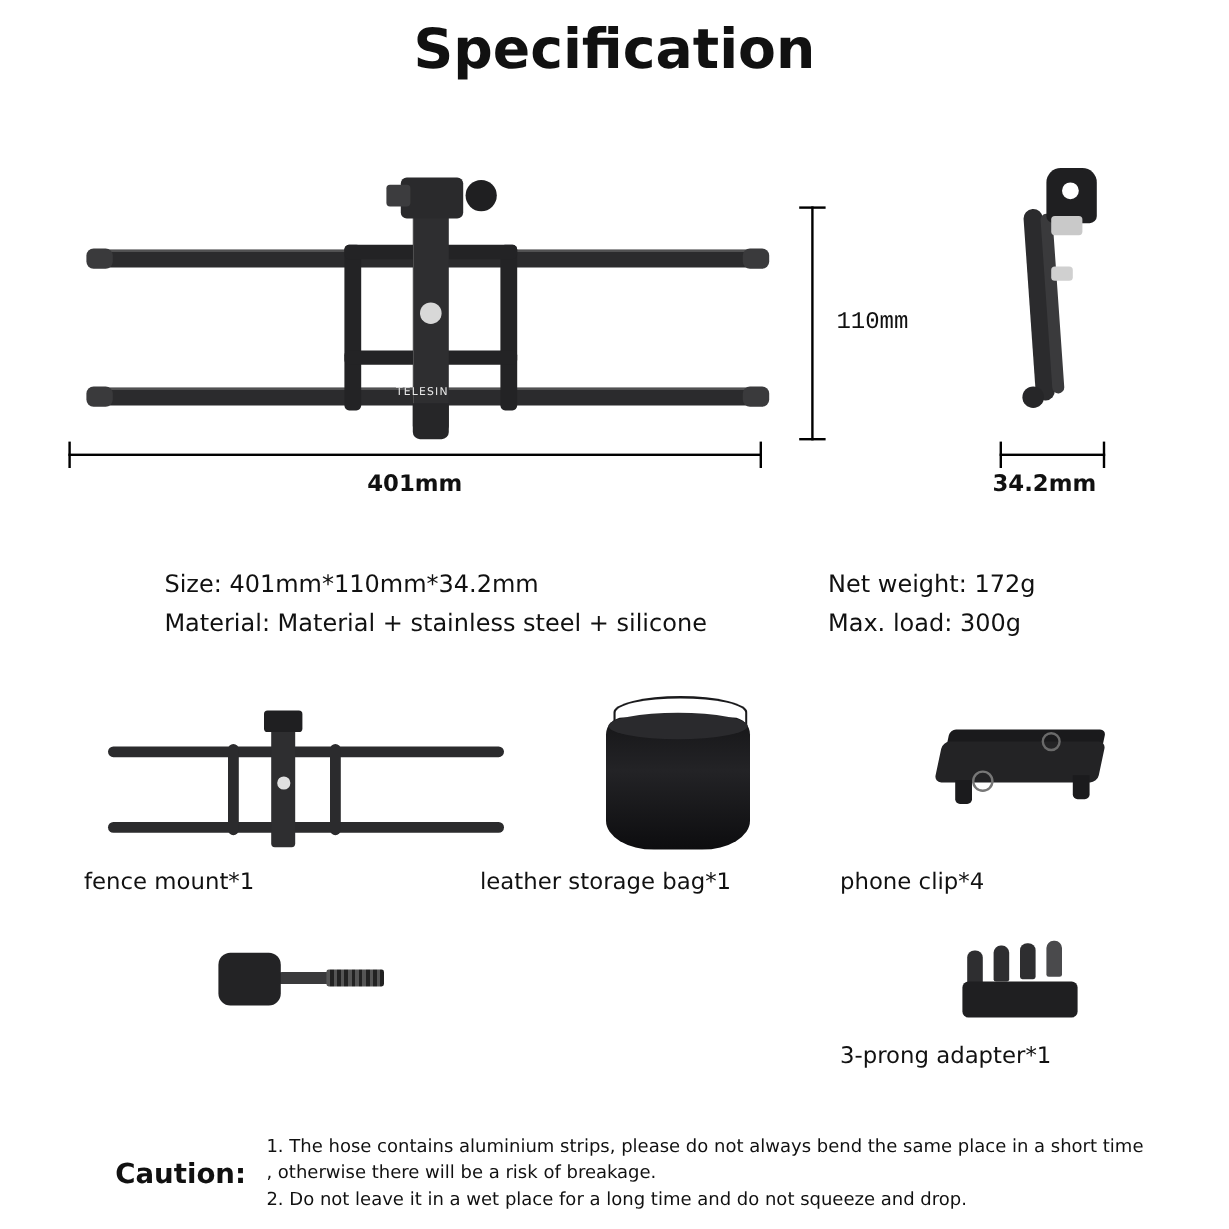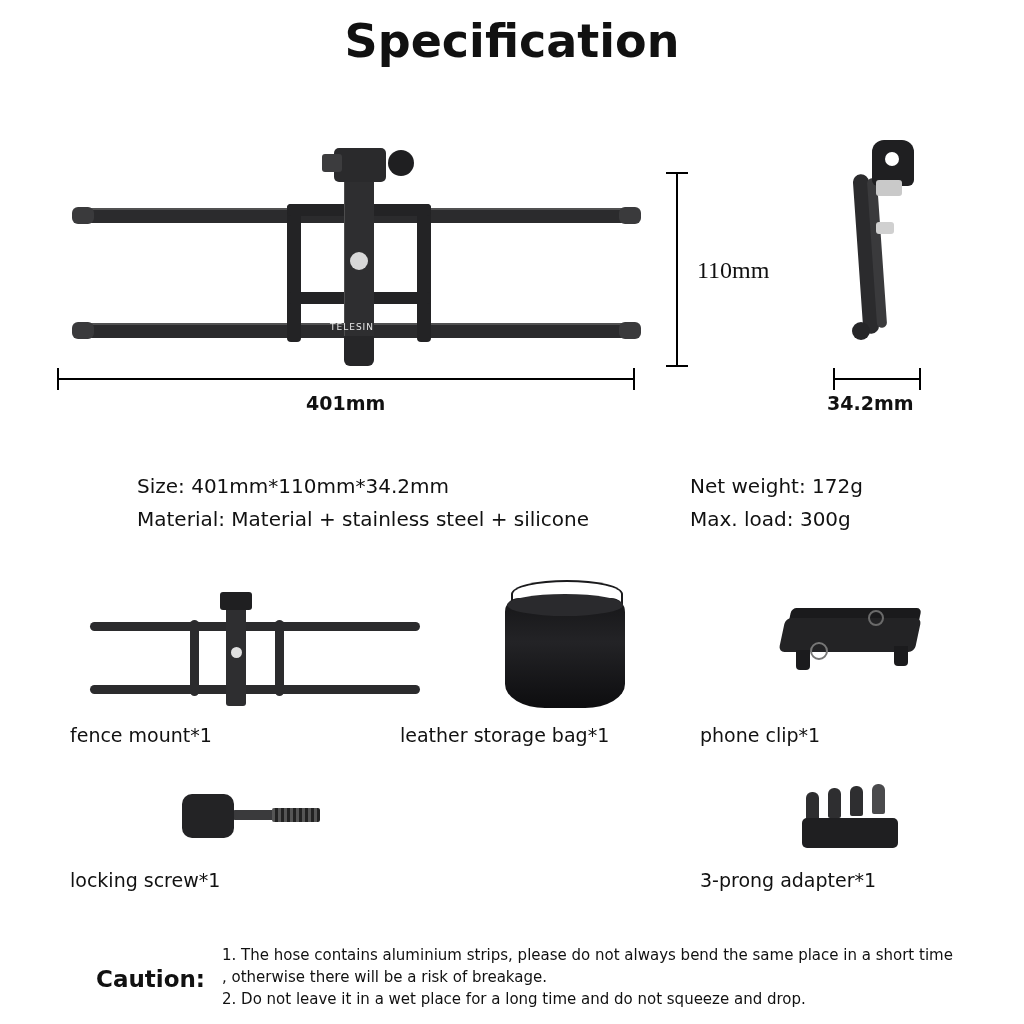--- a/index.html
+++ b/index.html
@@ -226,22 +226,22 @@
   }
   .dim-label {
     position: absolute;
     font-size: 19px;
     font-weight: bold;
     font-family: "DejaVu Sans", sans-serif;
     white-space: nowrap;
   }
   .dim-label-plain {
     position: absolute;
-    font-size: 24px;
-    font-family: Liberation Serif, serif;
+    font-size: 20px;
+    font-family: Liberation Mono, monospace;
     white-space: nowrap;
   }
 
   
   .spec-left {
     position: absolute;
     left: 137px;
     top: 470px;
     font-size: 20px;
     line-height: 33px;
@@ -544,30 +544,29 @@
 
   <div class="acc acc-r1 acc-c3">
     <div class="art">
       <div class="clip-top"></div>
       <div class="clip-body"></div>
       <div class="clip-leg" style="left:50%; margin-left:-54px; top:70px;"></div>
       <div class="clip-leg" style="left:50%; margin-left:44px; top:66px;"></div>
       <div class="clip-dot"></div>
       <div style="position:absolute; left:50%; margin-left:-40px; top:62px; width:14px; height:14px; border:2px solid #777; border-radius:50%;"></div>
     </div>
-    <div class="cap">phone clip*1</div>
+    <div class="cap">phone clip*4</div>
   </div>
 
   <div class="acc acc-r2 acc-c1">
     <div class="art">
       <div class="screw-shaft"></div>
       <div class="screw-thread"></div>
       <div class="screw-head"></div>
     </div>
-    <div class="cap">locking screw*1</div>
   </div>
 
 
   <div class="acc acc-r2 acc-c3">
     <div class="art">
       <div class="prong-fin" style="left:50%; margin-left:-44px; top:12px;"></div>
       <div class="prong-fin" style="left:50%; margin-left:-22px; top:8px;"></div>
       <div class="prong-fin" style="left:50%; margin-left:0px; top:6px;"></div>
       <div class="prong-fin" style="left:50%; margin-left:22px; top:4px; background:#4a4a4c;"></div>
       <div class="prong-base"></div>

